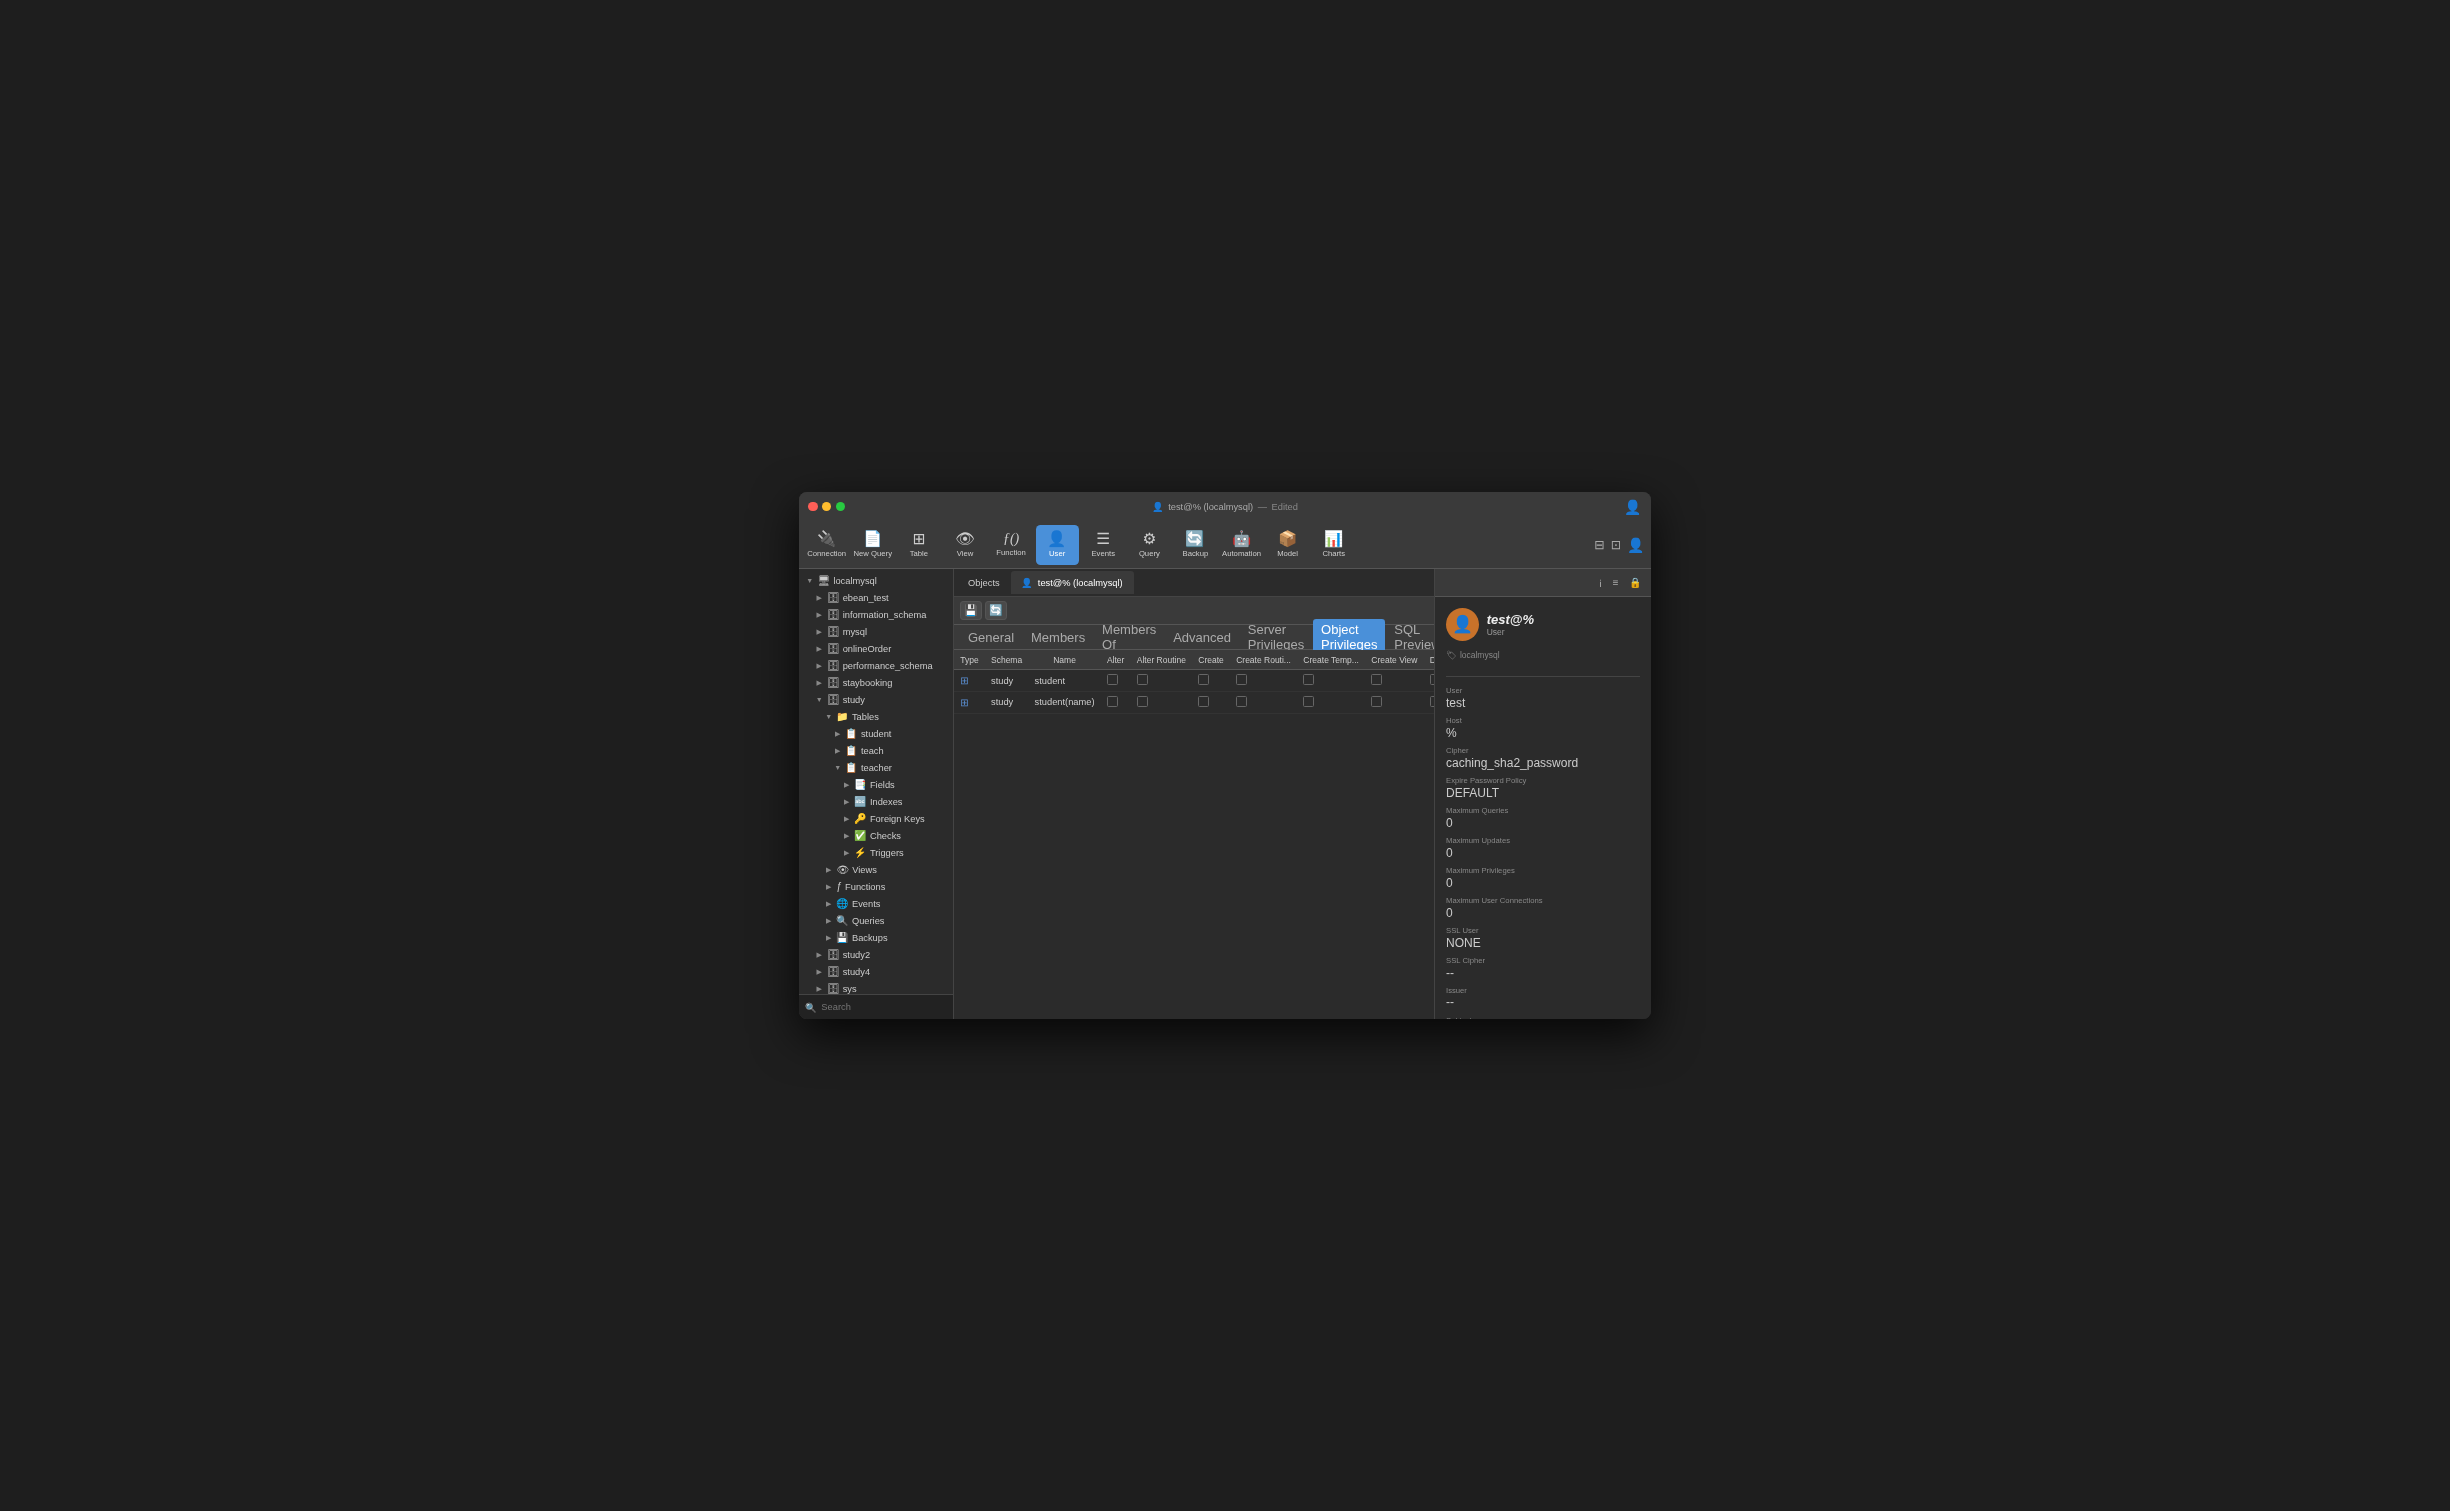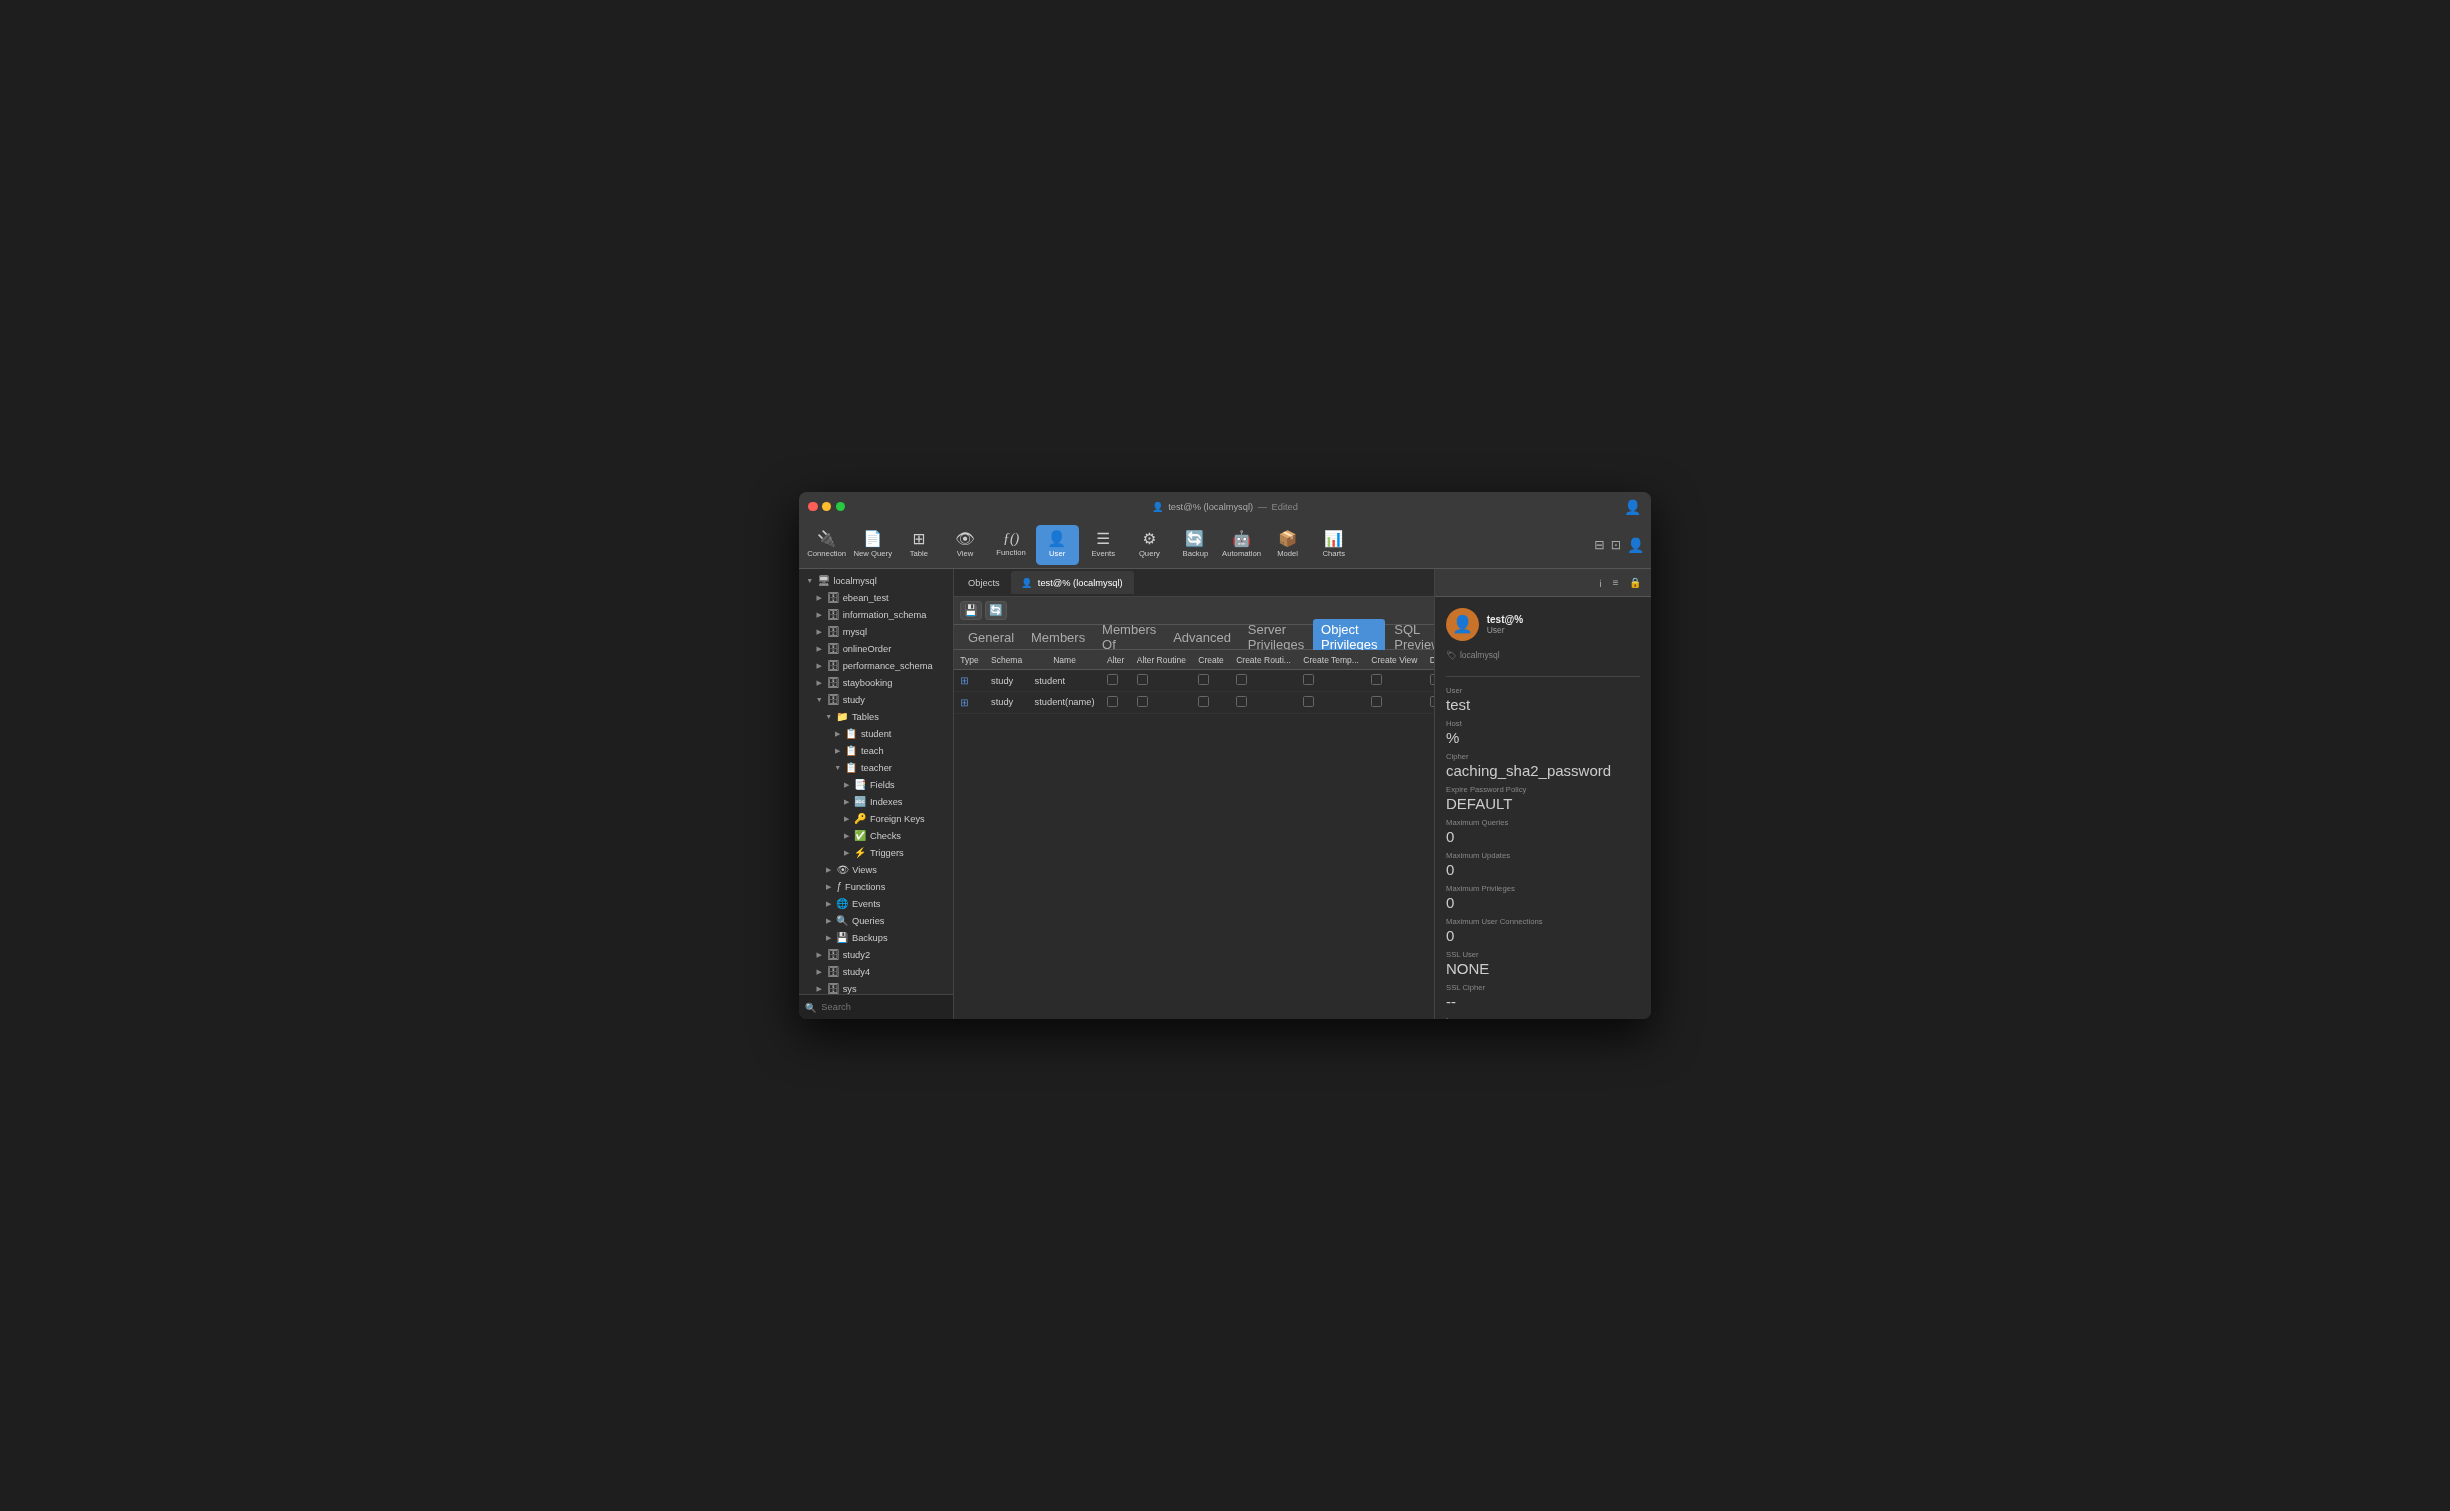--- a/index.html
+++ b/index.html
@@ -318,23 +318,24 @@
       width: 33px;
       height: 33px;
       border-radius: 50%;
       background: #c8722a;
       display: flex;
       align-items: center;
       justify-content: center;
       font-size: 17px;
     }
     .user-info-name {
-      font-size: 10px;
+      font-size: 13px;
       font-weight: 600;
       color: #eee;
+      font-style: italic;
     }
     .user-info-role {
       font-size: 8.5px;
       color: #999;
     }
     .connection-label {
       padding: 3.1px 11px 9.3px;
       font-size: 8.5px;
       color: #888;
       display: flex;
@@ -347,21 +348,21 @@
     .prop-row {
       margin-bottom: 6.2px;
     }
     .prop-key {
       font-size: 7.7px;
       color: #888;
       text-transform: none;
       margin-bottom: 0.8px;
     }
     .prop-val {
-      font-size: 15px;
+      font-size: 12px;
       color: #ccc;
     }
     .divider-line {
       height: 0.8px;
       background: #444;
       margin: 6.2px 11px;
     }
   </style>
 </head>
 <body>

